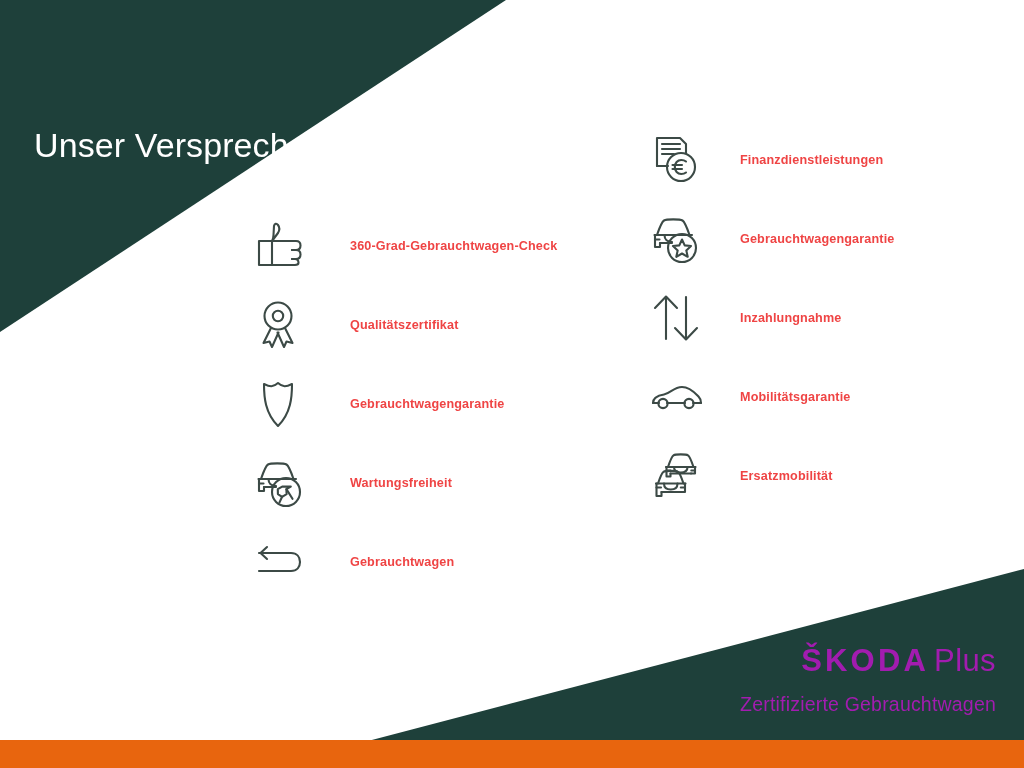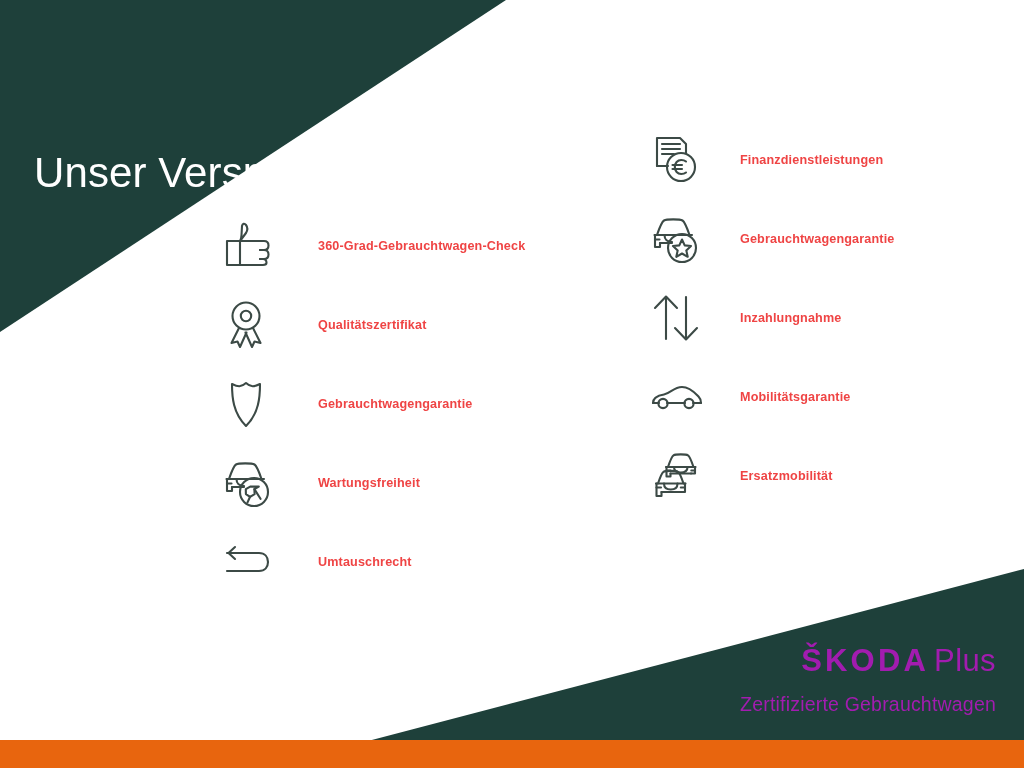--- a/index.html
+++ b/index.html
@@ -42,33 +42,33 @@
     height: 28px;
     background: #e8650e;
   }
 
   
   #headline {
     position: absolute;
     left: 34px;
     top: 24px;
     color: #ffffff;
-    font-size: 42px;
+    font-size: 34px;
     line-height: 1.42;
     font-weight: 400;
     letter-spacing: 0.1px;
     white-space: pre;
   }
   #headline .line { display: block; }
 
   
   .column {
     position: absolute;
   }
-  #column-left  { left: 220px; top: 206px; width: 400px; }
+  #column-left  { left: 252px; top: 206px; width: 400px; }
   #column-right { left: 648px; top: 120px; width: 380px; }
 
   .feature-row {
     display: flex;
     align-items: center;
     height: 79px;
   }
   .feature-icon {
     width: 62px;
     min-width: 62px;
@@ -126,21 +126,20 @@
 <body>
 
 <div id="stage">
 
   <div class="shape" id="green-top-left"></div>
   <div class="shape" id="green-bottom-right"></div>
   <div class="shape" id="orange-bar"></div>
 
   <div id="headline">
     <span class="line">Unser Versprechen.</span>
-    <span class="line">Ihr Plus.</span>
   </div>
 
   <div class="column" id="column-left">
 
     <div class="feature-row">
       <span class="feature-icon">
         <svg width="58" height="58" viewBox="0 0 58 58" fill="none" stroke="currentColor" stroke-width="2.1" stroke-linejoin="round" stroke-linecap="round">
           <path d="M7 24 H20 V48 H7 Z"></path>
           <path d="M20 24 L26 16 C27.5 13.5 27.5 10 26 8 C24.5 6 22.5 6.5 22 9 L21.5 18 C21.4 20.8 21 22.5 20 24 Z"></path>
           <path d="M20 24 H44 C47 24 48.5 26 48.5 28.5 C48.5 31 47 33 44 33 H40"></path>
@@ -190,21 +189,21 @@
       <span class="feature-label">Wartungsfreiheit</span>
     </div>
 
     <div class="feature-row">
       <span class="feature-icon">
         <svg width="58" height="58" viewBox="0 0 58 58" fill="none" stroke="currentColor" stroke-width="2.1" stroke-linejoin="round" stroke-linecap="round">
           <path d="M7 20 H39 C45 20 48 24 48 29 C48 34 45 38 39 38 H7"></path>
           <path d="M15 14 L8.5 20 L15 26"></path>
         </svg>
       </span>
-      <span class="feature-label">Umtauschrecht</span>
+      <span class="feature-label">Gebrauchtwagen</span>
     </div>
 
   </div>
 
   <div class="column" id="column-right">
 
     <div class="feature-row">
       <span class="feature-icon">
         <svg width="58" height="58" viewBox="0 0 58 58" fill="none" stroke="currentColor" stroke-width="2.1" stroke-linejoin="round" stroke-linecap="round">
           <path d="M9 35 V7 H32 L38 13 V22"></path>

